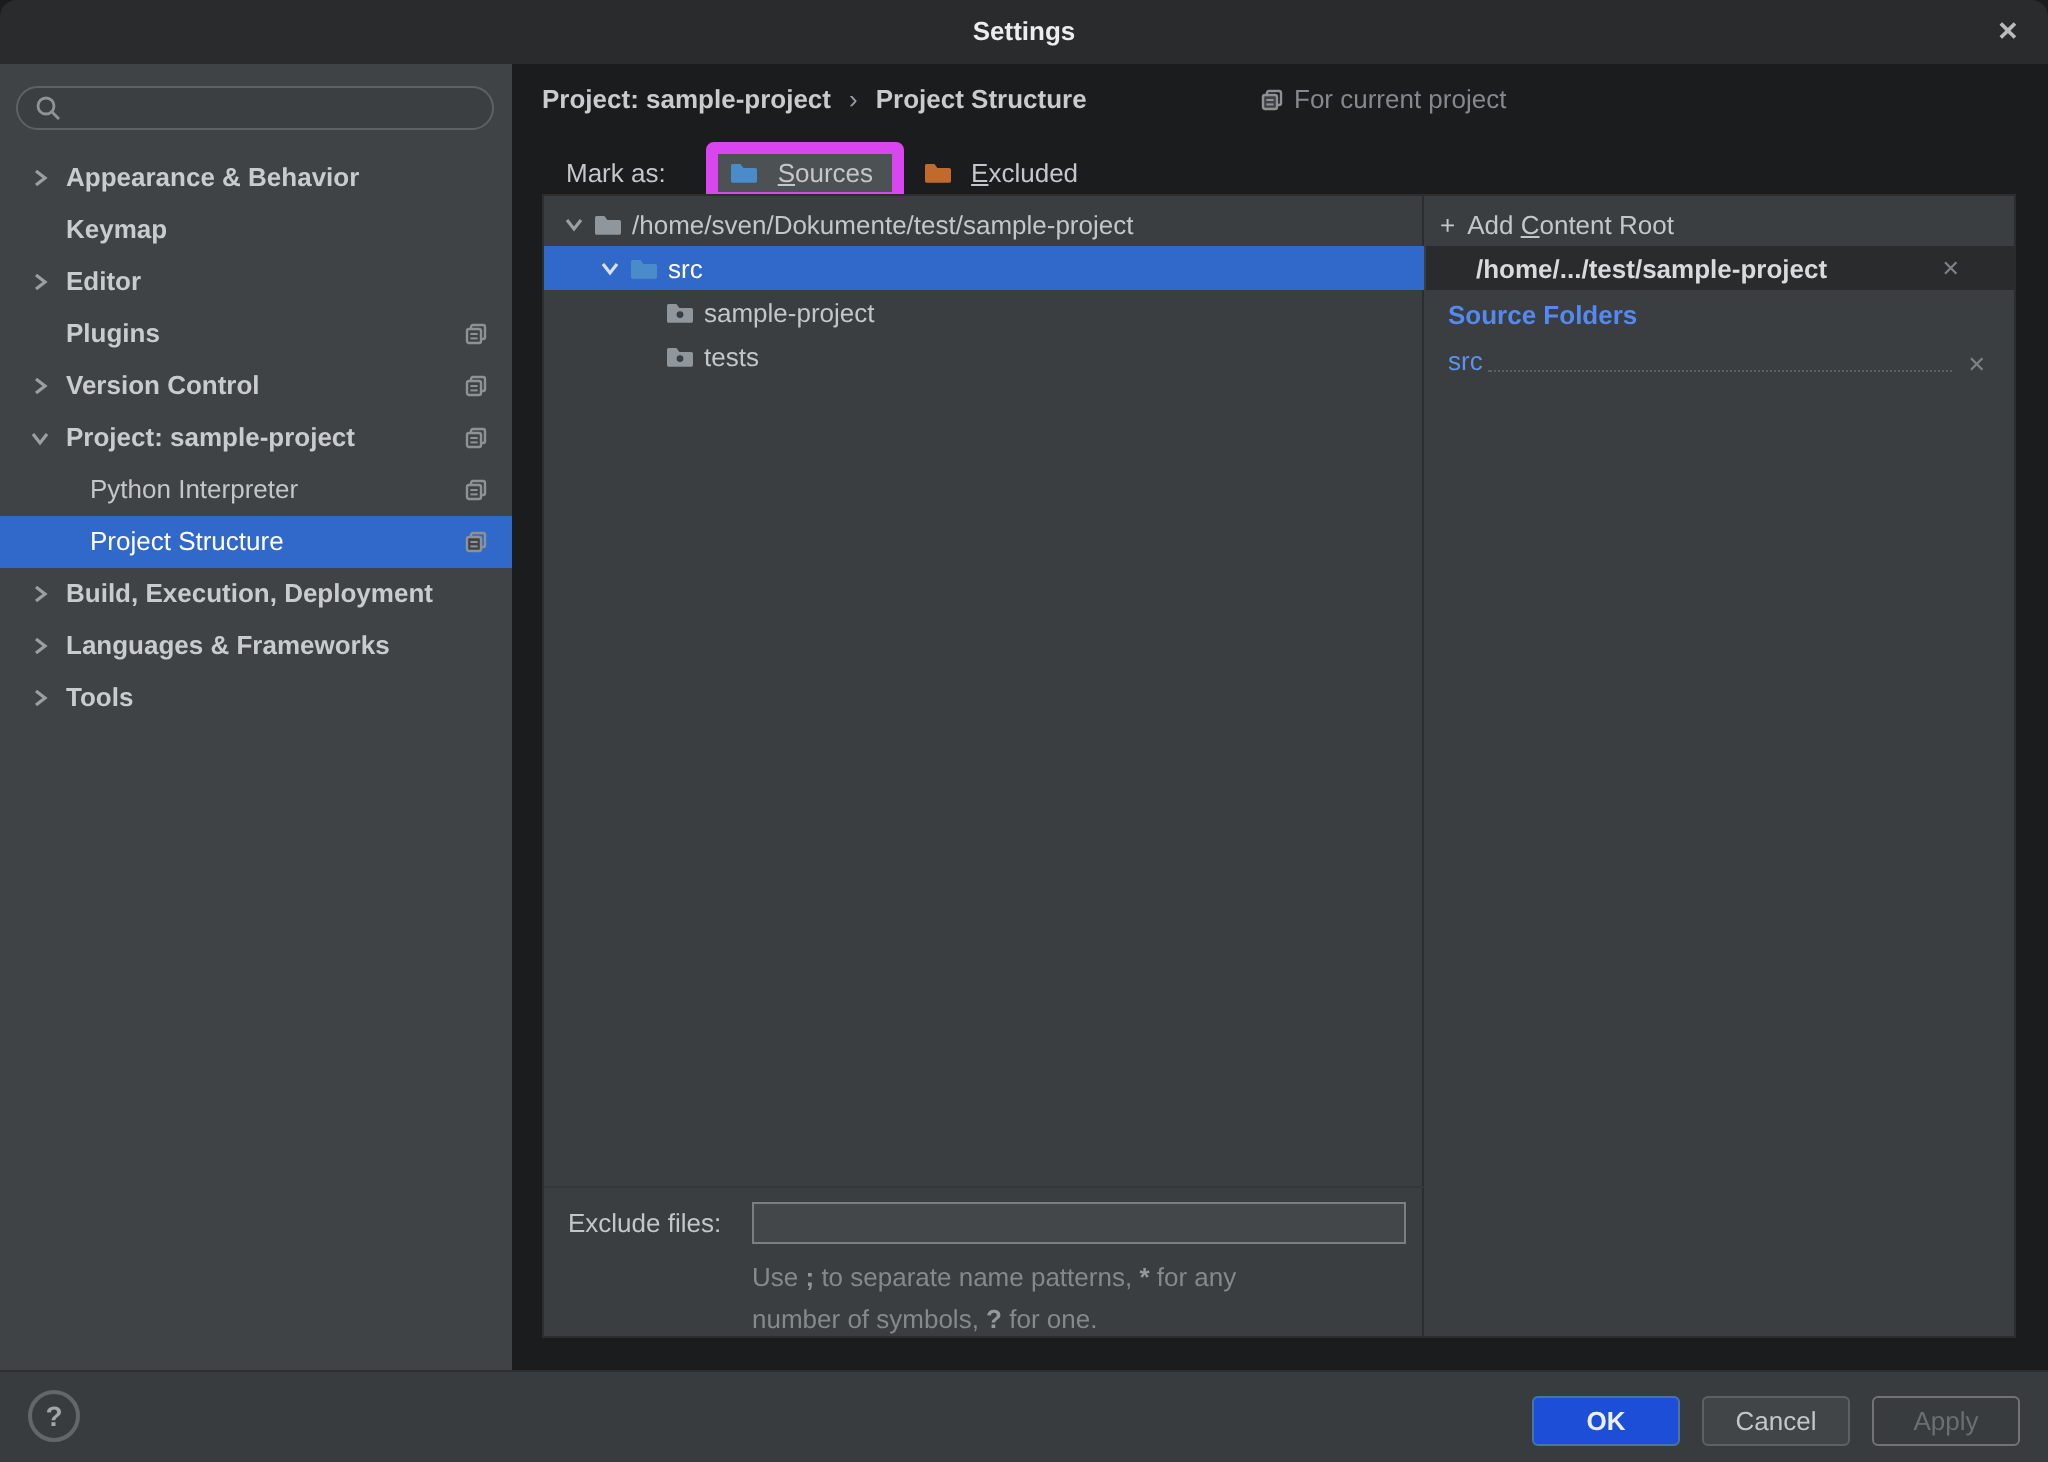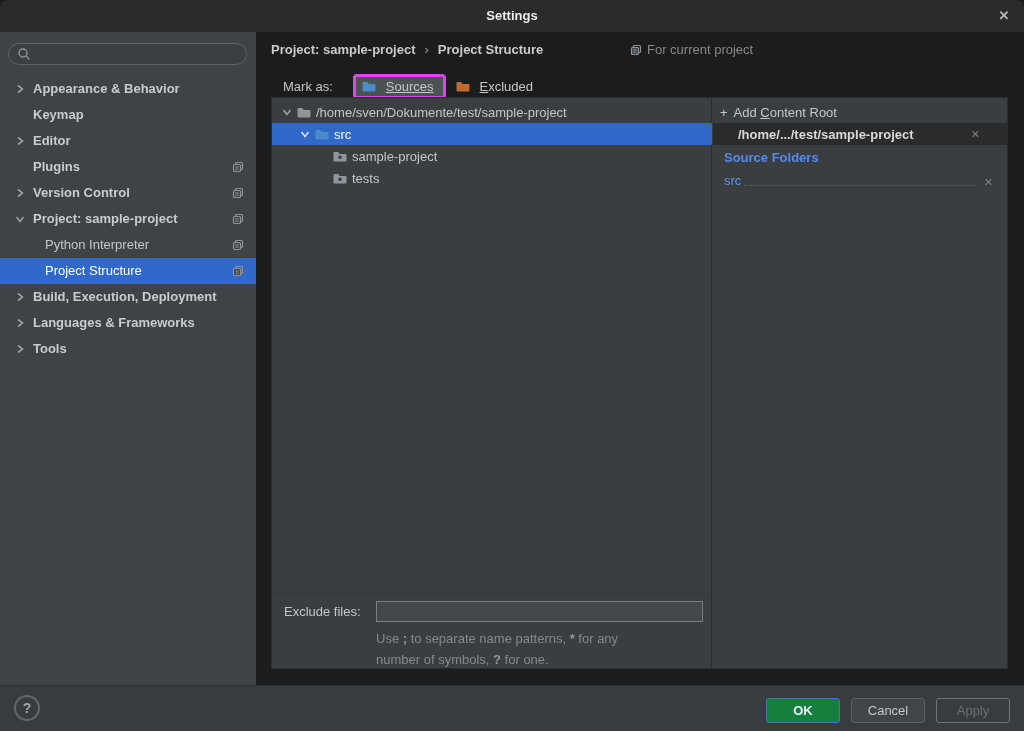--- a/index.html
+++ b/index.html
@@ -24,21 +24,21 @@
   .side-item .badge { position:absolute; right:12px; top:7px; width:12px; height:12px; }
 
   
   .breadcrumb { position:absolute; left:271px; top:40px; height:20px; line-height:20px; font-size:13px; color:#c9cccd; font-weight:bold; white-space:nowrap; }
   .breadcrumb .sep { color:#989c9e; font-weight:normal; padding:0 9px; }
   .scope { position:absolute; left:630px; top:40px; height:20px; line-height:20px; font-size:13px; color:#85898b; display:flex; align-items:center; gap:5px; }
 
   .markas { position:absolute; left:283px; top:74px; height:24px; display:flex; align-items:center; font-size:13px; color:#c4c7c9; }
   .mark-label { margin-right:20px; }
   .mark-btn { display:flex; align-items:center; gap:5px; padding:2px 9px 2px 6px; border-radius:4px; cursor:pointer; color:#c4c7c9; }
-  .mark-btn.selected { background:#4c5154; border:3px solid #d946ef;text-decoration:underline; }
+  .mark-btn.selected { background:#4c5154; border:6px solid #d946ef; }
   .mn { text-decoration:underline; }
 
   
   .panel { position:absolute; left:271px; top:97px; width:737px; height:572px; background:#3a3e41; border:1px solid #2b2d2f; }
   .treecol { position:absolute; left:0; top:0; width:440px; height:570px; border-right:1px solid #2b2d2f; }
   .tree-row { position:absolute; left:0; width:440px; height:22px; display:flex; align-items:center; font-size:13px; color:#c4c7c9; cursor:pointer; white-space:nowrap; }
   .tree-row.selected { background:#3069c9; color:#ffffff; }
   .tree-row .chev { width:12px; height:12px; margin-right:4px; flex:none; }
   .tree-row .spacer { flex:none; display:inline-block; }
   .ficon { width:14px; height:12px; margin-right:5px; flex:none; }
@@ -58,21 +58,21 @@
   .sf-title { position:absolute; left:11px; top:52px; font-size:13px; font-weight:bold; color:#548af0; }
   .sf-row { position:absolute; left:11px; top:72px; width:272px; height:20px; display:flex; align-items:flex-end; }
   .sf-row .name { color:#5c93ea; font-size:13px; line-height:18px; cursor:pointer; }
   .leader { flex:1; border-bottom:1px dotted #5c6062; margin:0 5px 4px 3px; }
   .sf-row .xicon { margin-bottom:1px; }
 
   
   .footer { position:absolute; left:0; top:685px; width:1024px; height:46px; background:#393c3f; border-top:1px solid #2c2e30; }
   .help-btn { position:absolute; left:14px; top:9px; width:26px; height:26px; border:2px solid #63676a; border-radius:50%; color:#a3a7a9; font-size:14px; font-weight:bold; text-align:center; line-height:23px; cursor:pointer; }
   .btn { position:absolute; top:12px; width:74px; height:25px; border-radius:3px; font-size:13px; text-align:center; line-height:23px; cursor:pointer; font-family:"Liberation Sans",sans-serif; }
-  .btn-ok { left:766px; background:#15803d; border:1px solid #4a75a2; color:#eaf0f5; font-weight:bold; }
+  .btn-ok { left:766px; background:#1d4ed8; border:1px solid #4a75a2; color:#eaf0f5; font-weight:bold; }
   .btn-cancel { left:851px; background:#414547; border:1px solid #5d6163; color:#c4c7c9; }
   .btn-apply { left:936px; background:transparent; border:1px solid #737373; color:#6b6f71; }
 
   svg { display:block; }
 </style>
 </head>
 <body>
 
 <svg width="0" height="0" style="position:absolute">
   <defs>

